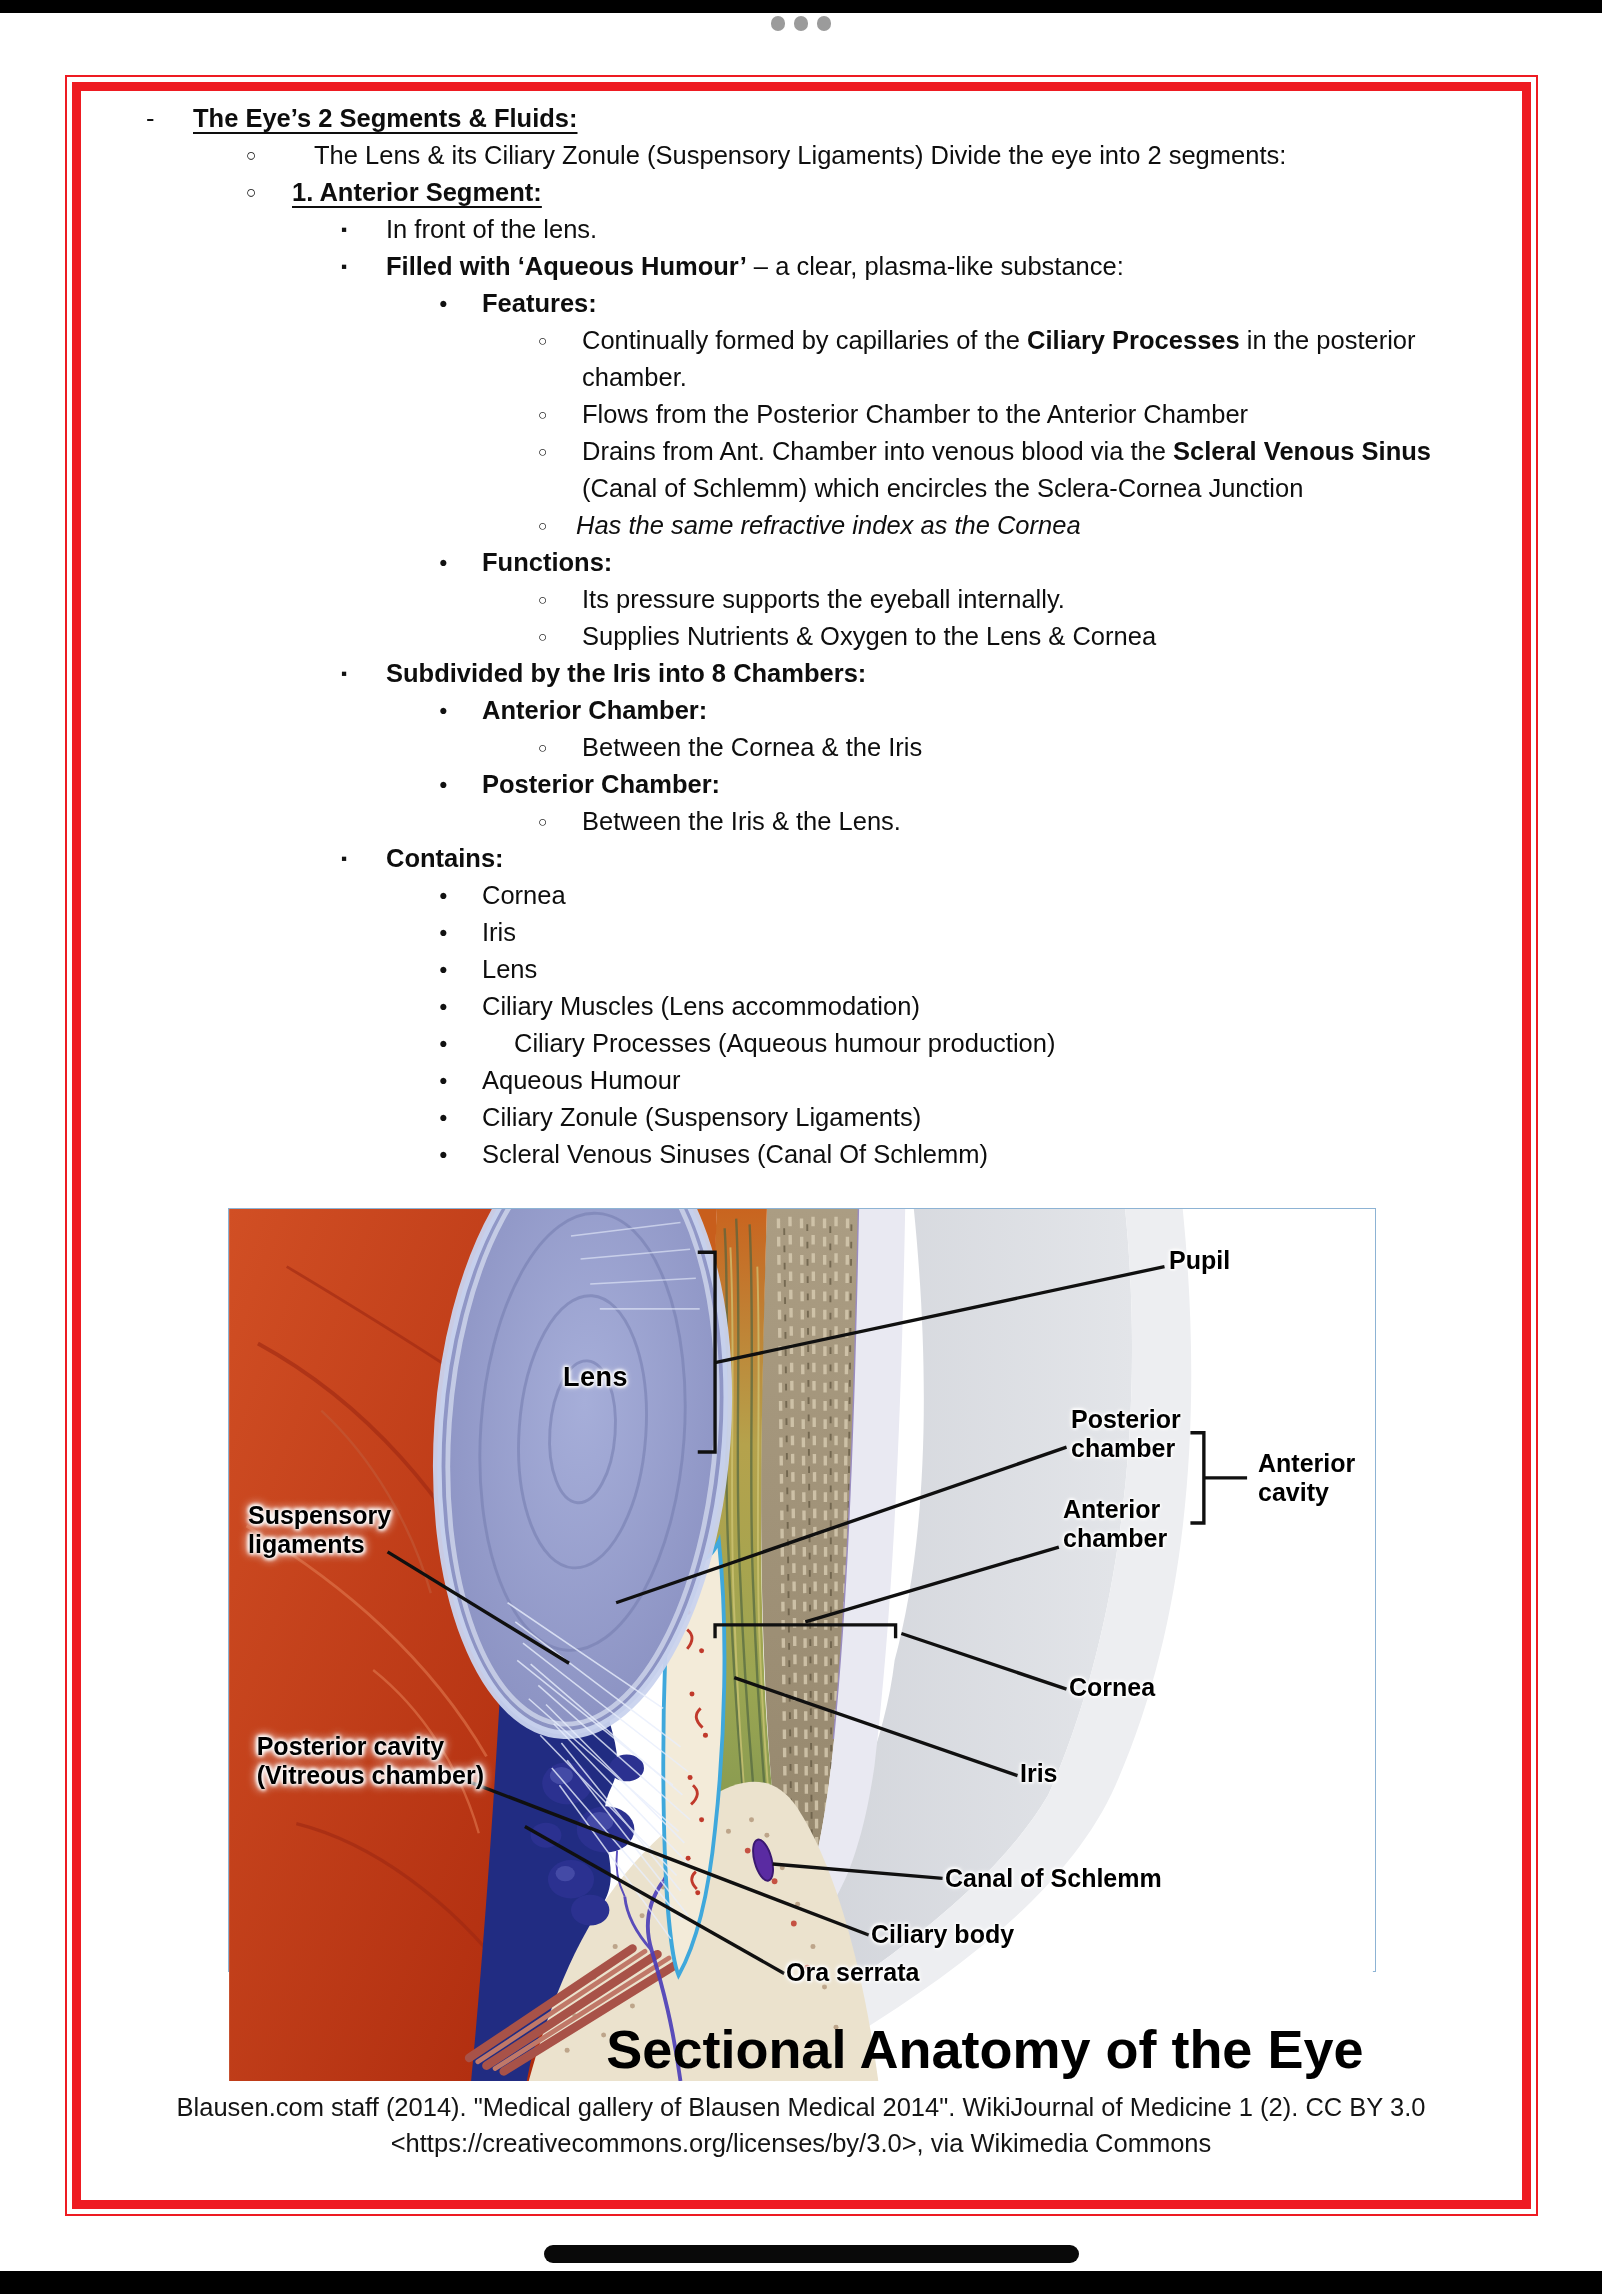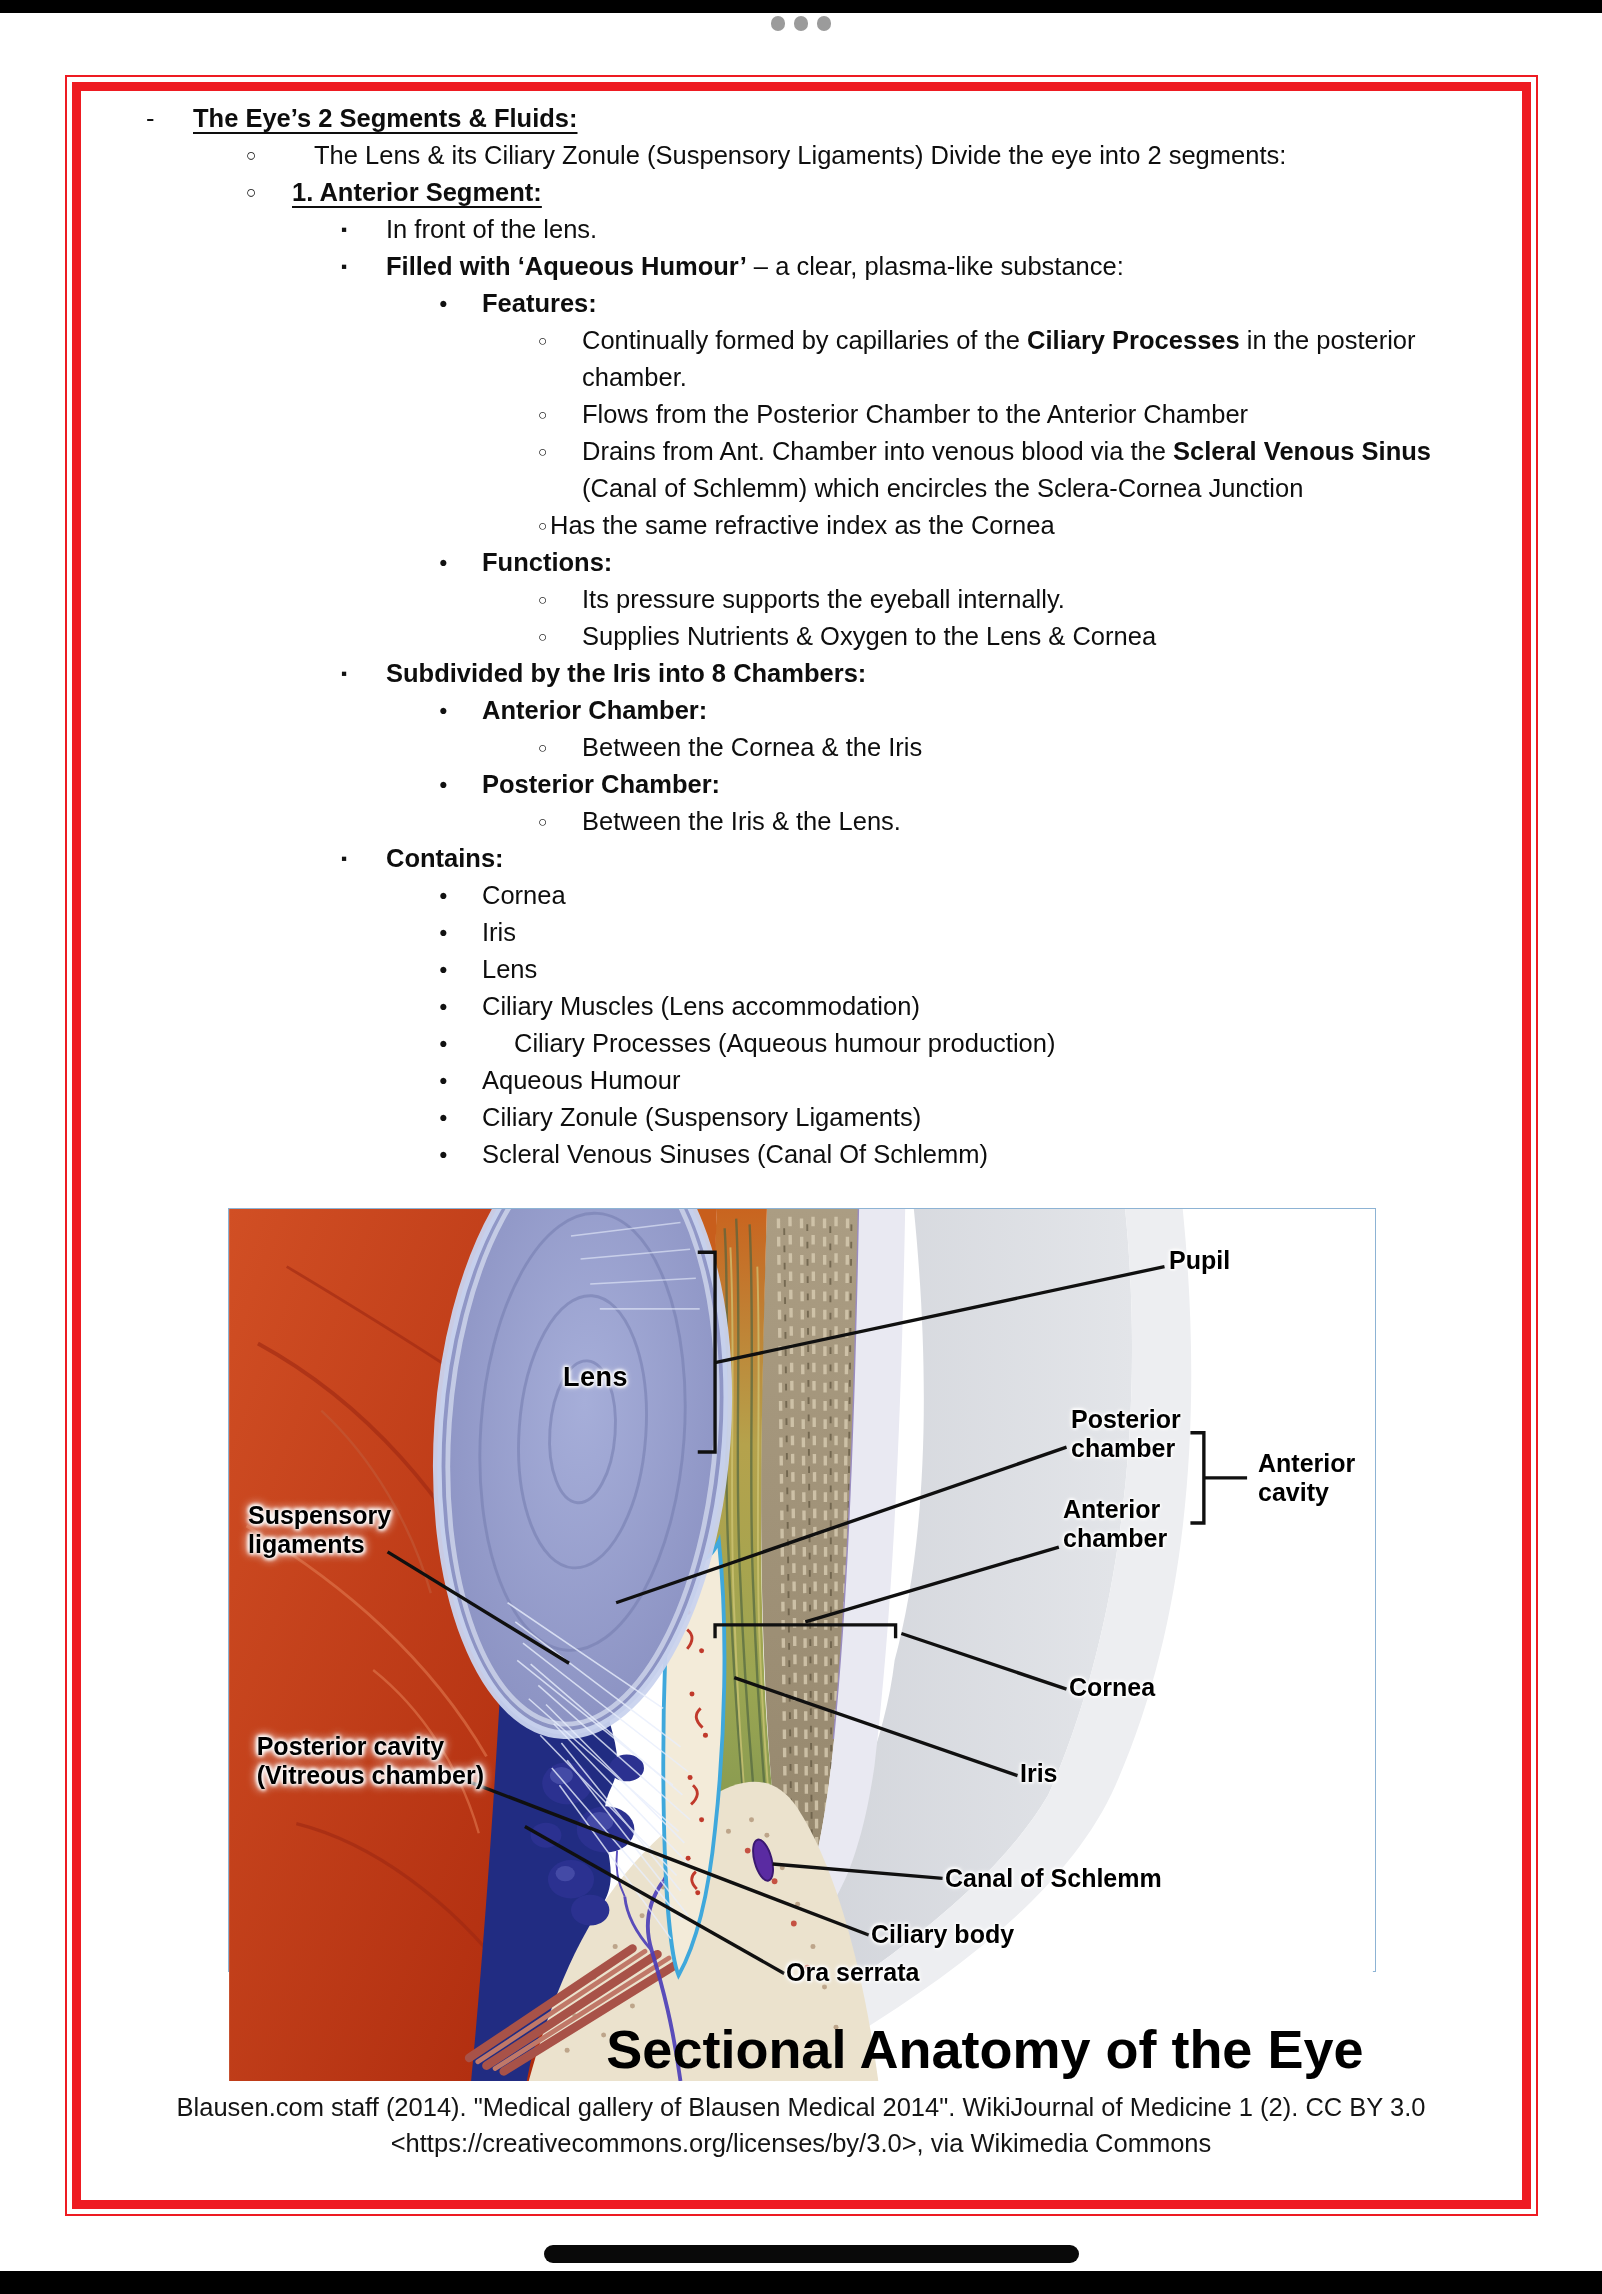--- a/index.html
+++ b/index.html
@@ -94,21 +94,21 @@
       <div class="note-row">
         <span class="marker m4" style="left: 538px;">○</span>
         <span class="ltext" style="left: 582px;"><span>Drains from Ant. Chamber into venous blood via the </span><span class="b">Scleral Venous Sinus</span></span>
       </div>
       <div class="note-row">
         <span class="marker m4" style="left: 538px;"></span>
         <span class="ltext" style="left: 582px;"><span>(Canal of Schlemm) which encircles the Sclera-Cornea Junction</span></span>
       </div>
       <div class="note-row">
         <span class="marker m4" style="left: 538px;">○</span>
-        <span class="ltext" style="left: 550px;"><span>Has the same refractive index as the Cornea</span></span>
+        <span class="ltext" style="left: 576px; font-style: italic;"><span>Has the same refractive index as the Cornea</span></span>
       </div>
       <div class="note-row">
         <span class="marker m3" style="left: 439px;">●</span>
         <span class="ltext" style="left: 482px;"><span class="b">Functions:</span></span>
       </div>
       <div class="note-row">
         <span class="marker m4" style="left: 538px;">○</span>
         <span class="ltext" style="left: 582px;"><span>Its pressure supports the eyeball internally.</span></span>
       </div>
       <div class="note-row">

